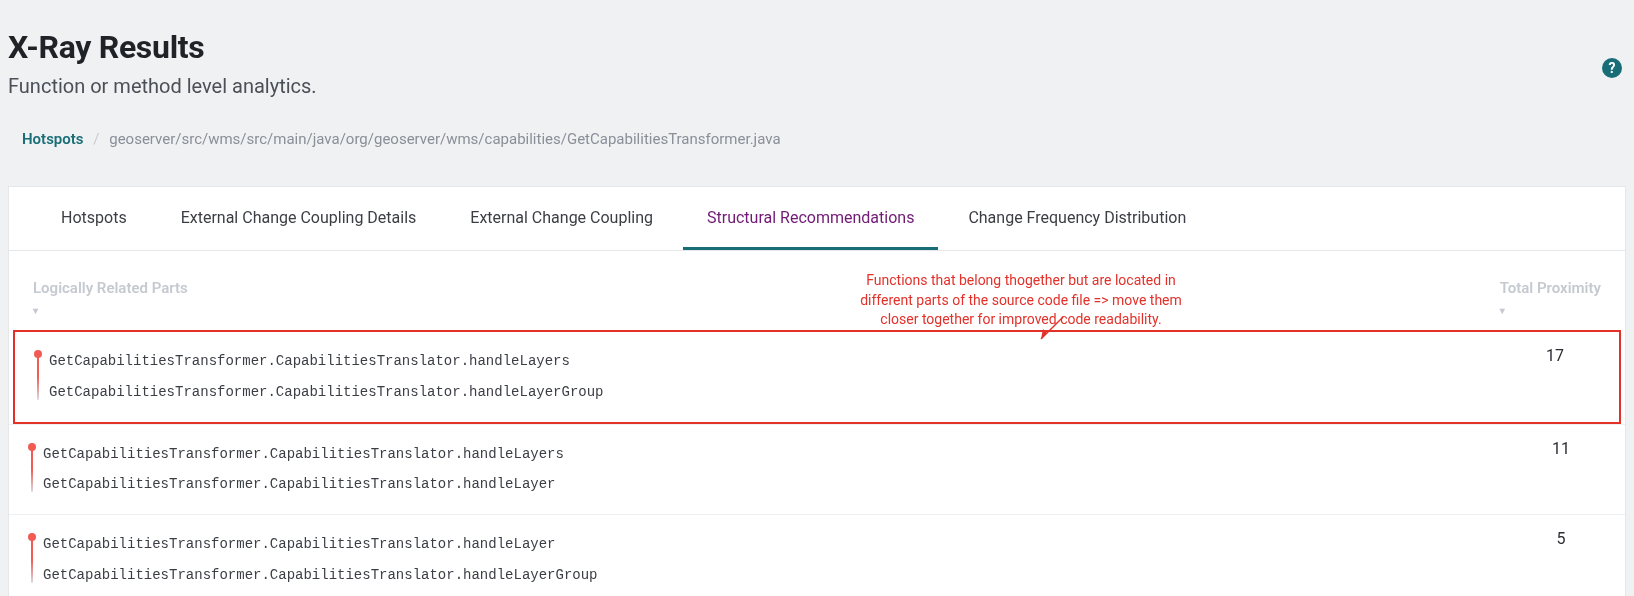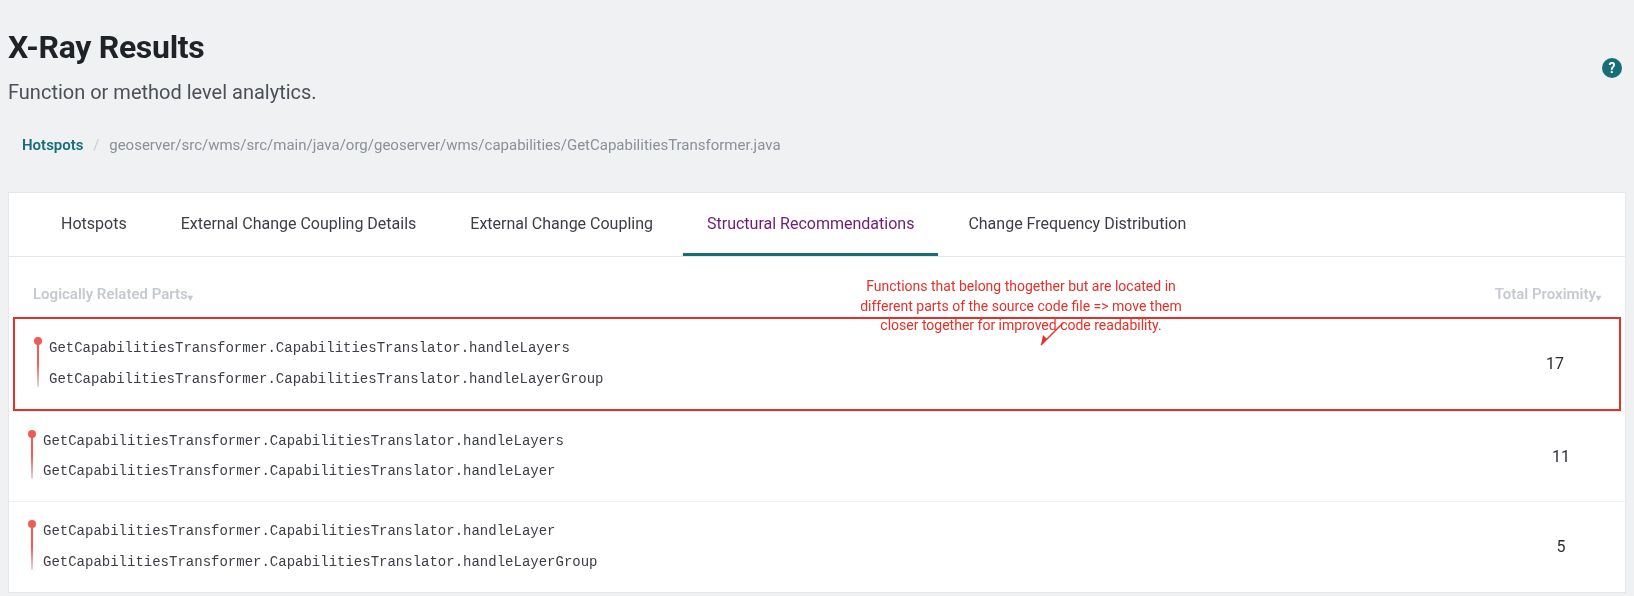--- a/index.html
+++ b/index.html
@@ -16,21 +16,21 @@
 }
 .title {
   font-size: 32px;
   font-weight: 700;
   letter-spacing: -0.3px;
   color: #1f2226;
 }
 .subtitle {
   font-size: 20px;
   color: #4b4f57;
-  margin-top: 14px;
+  margin-top: 8px;
 }
 .help-btn {
   position: absolute;
   top: 58px;
   right: 12px;
   width: 20px;
   height: 20px;
   border-radius: 50%;
   background: #176e77;
   color: #fff;
@@ -101,31 +101,31 @@
 .table-head {
   display: flex;
   justify-content: space-between;
   padding: 28px 24px 14px 24px;
   color: #c5c9d0;
   font-size: 15px;
   font-weight: 600;
 }
 .th {
   display: flex;
-  align-items: flex-end;
-  gap: 0;
+  align-items: flex-start;
+  gap: 8px;
   cursor: pointer;
+  flex-direction: column;
 }
 .chev {
   font-size: 10px;
   color: #c5c9d0;
 }
 .row {
   display: flex;
-  align-items: center;
   border-top: 1px solid #eef0f2;
   padding: 14px 24px 14px 14px;
   position: relative;
 }
 .row.hl {
   border: 2px solid #e3312a;
   margin-left: 4px;
   margin-right: 4px;
 }
 .marker {

